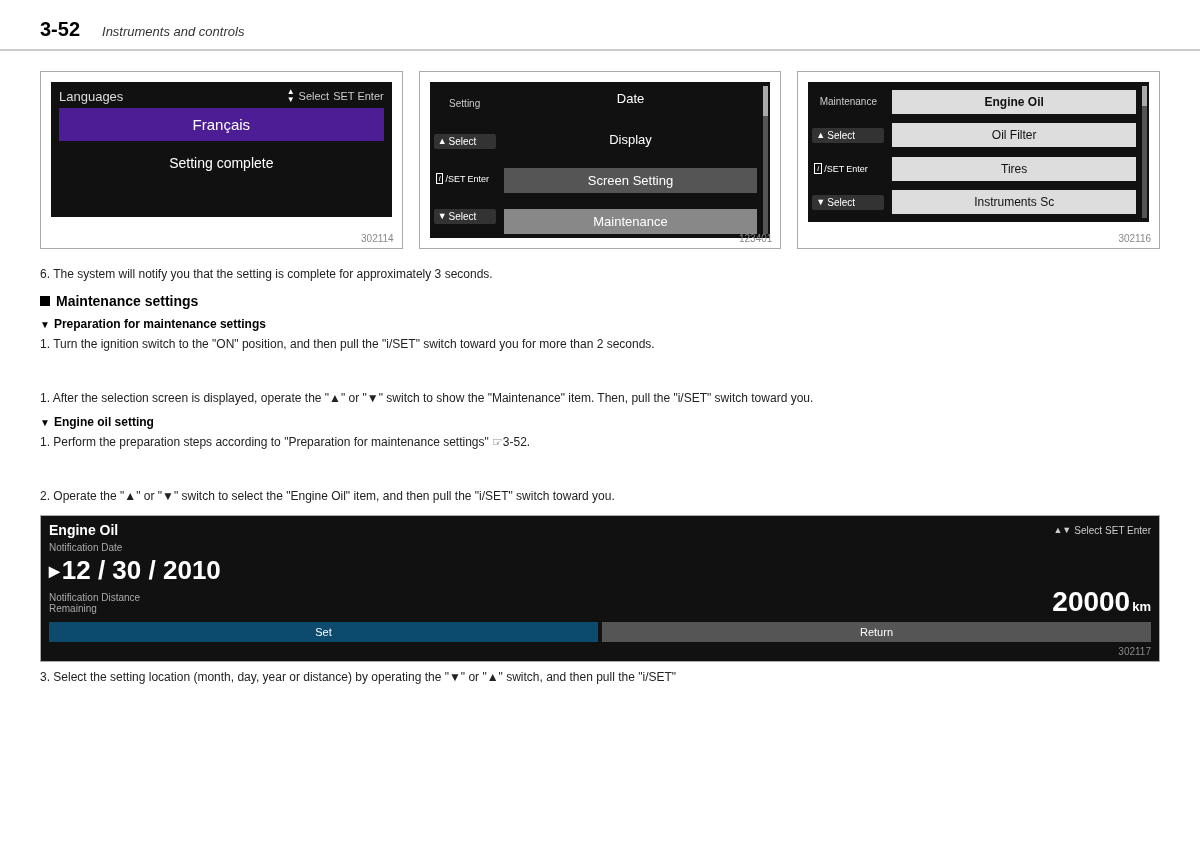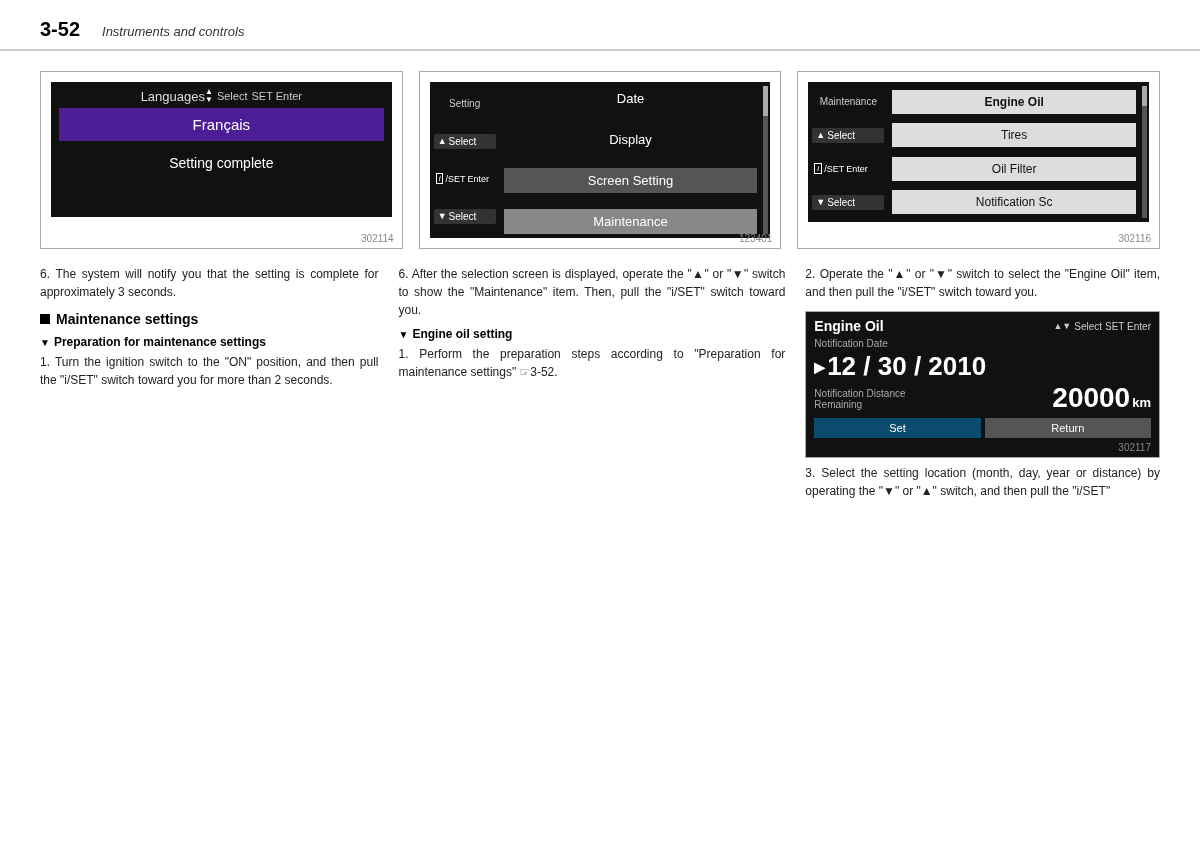--- a/index.html
+++ b/index.html
@@ -67,21 +67,21 @@
 
     
     .screen1-inner {
       background: #111;
       padding: 6px 8px;
       min-height: 135px;
     }
     .s1-top-row {
       display: flex;
       align-items: center;
-      justify-content: center;
+      justify-content: space-between;
       color: #fff;
       font-size: 12px;
       margin-bottom: 2px;
     }
     .s1-languages {
       color: #ddd;
       font-size: 13px;
     }
     .s1-controls {
       display: flex;
@@ -356,22 +356,23 @@
       color: #fff;
       font-size: 11px;
       padding: 4px 20px;
       text-align: center;
       flex: 1;
     }
 
     
     .text-sections {
       display: flex;
-      gap: 20px;
+      gap: 28px;
       margin-top: 0;
+      flex-direction: column;
     }
     .text-col {
       flex: 1;
     }
     .text-col.col1 {
       flex: 1.05;
     }
     .text-col.col2 {
       flex: 1.2;
     }
@@ -492,23 +493,23 @@
             <span>/SET</span>
             <span>Enter</span>
           </div>
           <div class="s3-btn">
             <span class="s2-arrow">▼</span>
             <span>Select</span>
           </div>
         </div>
         <div class="s3-right">
           <div class="s3-menu-item active-s3">Engine Oil</div>
+          <div class="s3-menu-item">Oil Filter</div>
           <div class="s3-menu-item">Tires</div>
-          <div class="s3-menu-item">Oil Filter</div>
-          <div class="s3-menu-item">Notification Sc</div>
+          <div class="s3-menu-item">Instruments Sc</div>
         </div>
         <div class="s3-scroll-bar">
           <div class="s3-scroll-thumb"></div>
         </div>
       </div>
       <div class="screen-code">302116</div>
     </div>
 
   </div>
 
@@ -523,21 +524,21 @@
       </div>
 
       <div class="subsection-heading">
         <span class="down-triangle">▼</span>
         <span>Preparation for maintenance settings</span>
       </div>
       <p class="body-text">1.  Turn the ignition switch to the "ON" position, and then pull the "i/SET" switch toward you for more than 2 seconds.</p>
     </div>
 
     <div class="text-col col2">
-      <p class="body-text">6.  After the selection screen is displayed, operate the "▲" or "▼" switch to show the "Maintenance" item.  Then, pull the "i/SET" switch toward you.</p>
+      <p class="body-text">1.  After the selection screen is displayed, operate the "▲" or "▼" switch to show the "Maintenance" item.  Then, pull the "i/SET" switch toward you.</p>
 
       <div class="subsection-heading">
         <span class="down-triangle">▼</span>
         <span>Engine oil setting</span>
       </div>
       <p class="body-text">1.  Perform the preparation steps according to "Preparation for maintenance settings" ☞3-52.</p>
     </div>
 
     <div class="text-col col3">
       <p class="body-text">2.  Operate the "▲" or "▼" switch to select the "Engine Oil" item, and then pull the "i/SET" switch toward you.</p>

